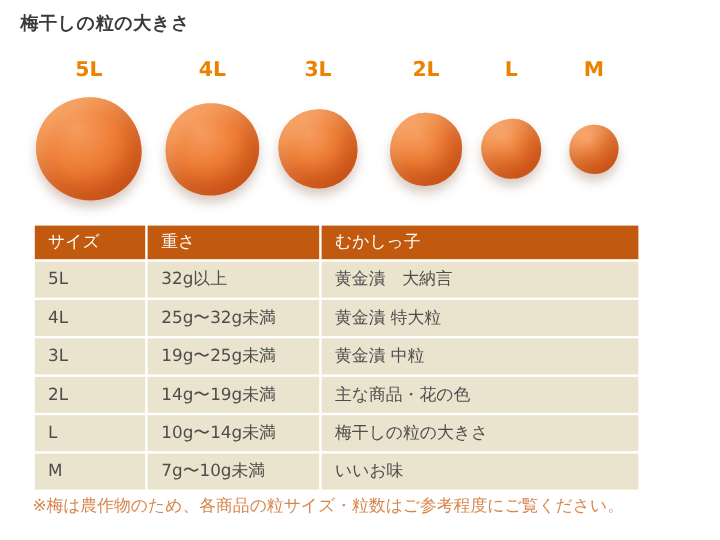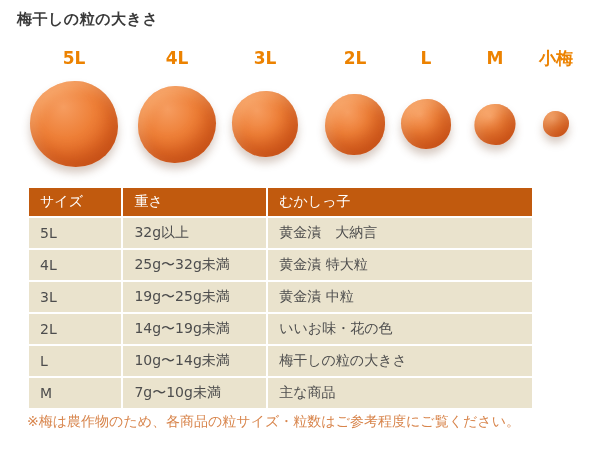--- a/index.html
+++ b/index.html
@@ -113,26 +113,20 @@
     <div class="plum-holder">
       <div class="plum" style="width:50px;height:50px"></div>
     </div>
   </div>
   <div class="plum-group" style="left:495px">
     <div class="plum-label">M</div>
     <div class="plum-holder">
       <div class="plum" style="width:41px;height:41px"></div>
     </div>
   </div>
-  <div class="plum-group" style="left:556px">
-    <div class="plum-label">小梅</div>
-    <div class="plum-holder">
-      <div class="plum" style="width:26px;height:26px"></div>
-    </div>
-  </div>
 
   <table class="size-table">
     <colgroup>
       <col style="width:99px">
         <col style="width:149px">
         <col style="width:287px">
     </colgroup>
     <thead>
       <tr>
         <th>サイズ</th>
@@ -152,30 +146,30 @@
         <td>黄金漬 特大粒</td>
       </tr>
       <tr>
         <td>3L</td>
         <td>19g〜25g未満</td>
         <td>黄金漬 中粒</td>
       </tr>
       <tr>
         <td>2L</td>
         <td>14g〜19g未満</td>
-        <td>いいお味・花の色</td>
+        <td>主な商品・花の色</td>
       </tr>
       <tr>
         <td>L</td>
         <td>10g〜14g未満</td>
         <td>梅干しの粒の大きさ</td>
       </tr>
       <tr>
         <td>M</td>
         <td>7g〜10g未満</td>
-        <td>主な商品</td>
+        <td>いいお味</td>
       </tr>
     </tbody>
   </table>
 
   <div class="footnote">※梅は農作物のため、各商品の粒サイズ・粒数はご参考程度にご覧ください。</div>
 
 </div>
 
 </body></html>

